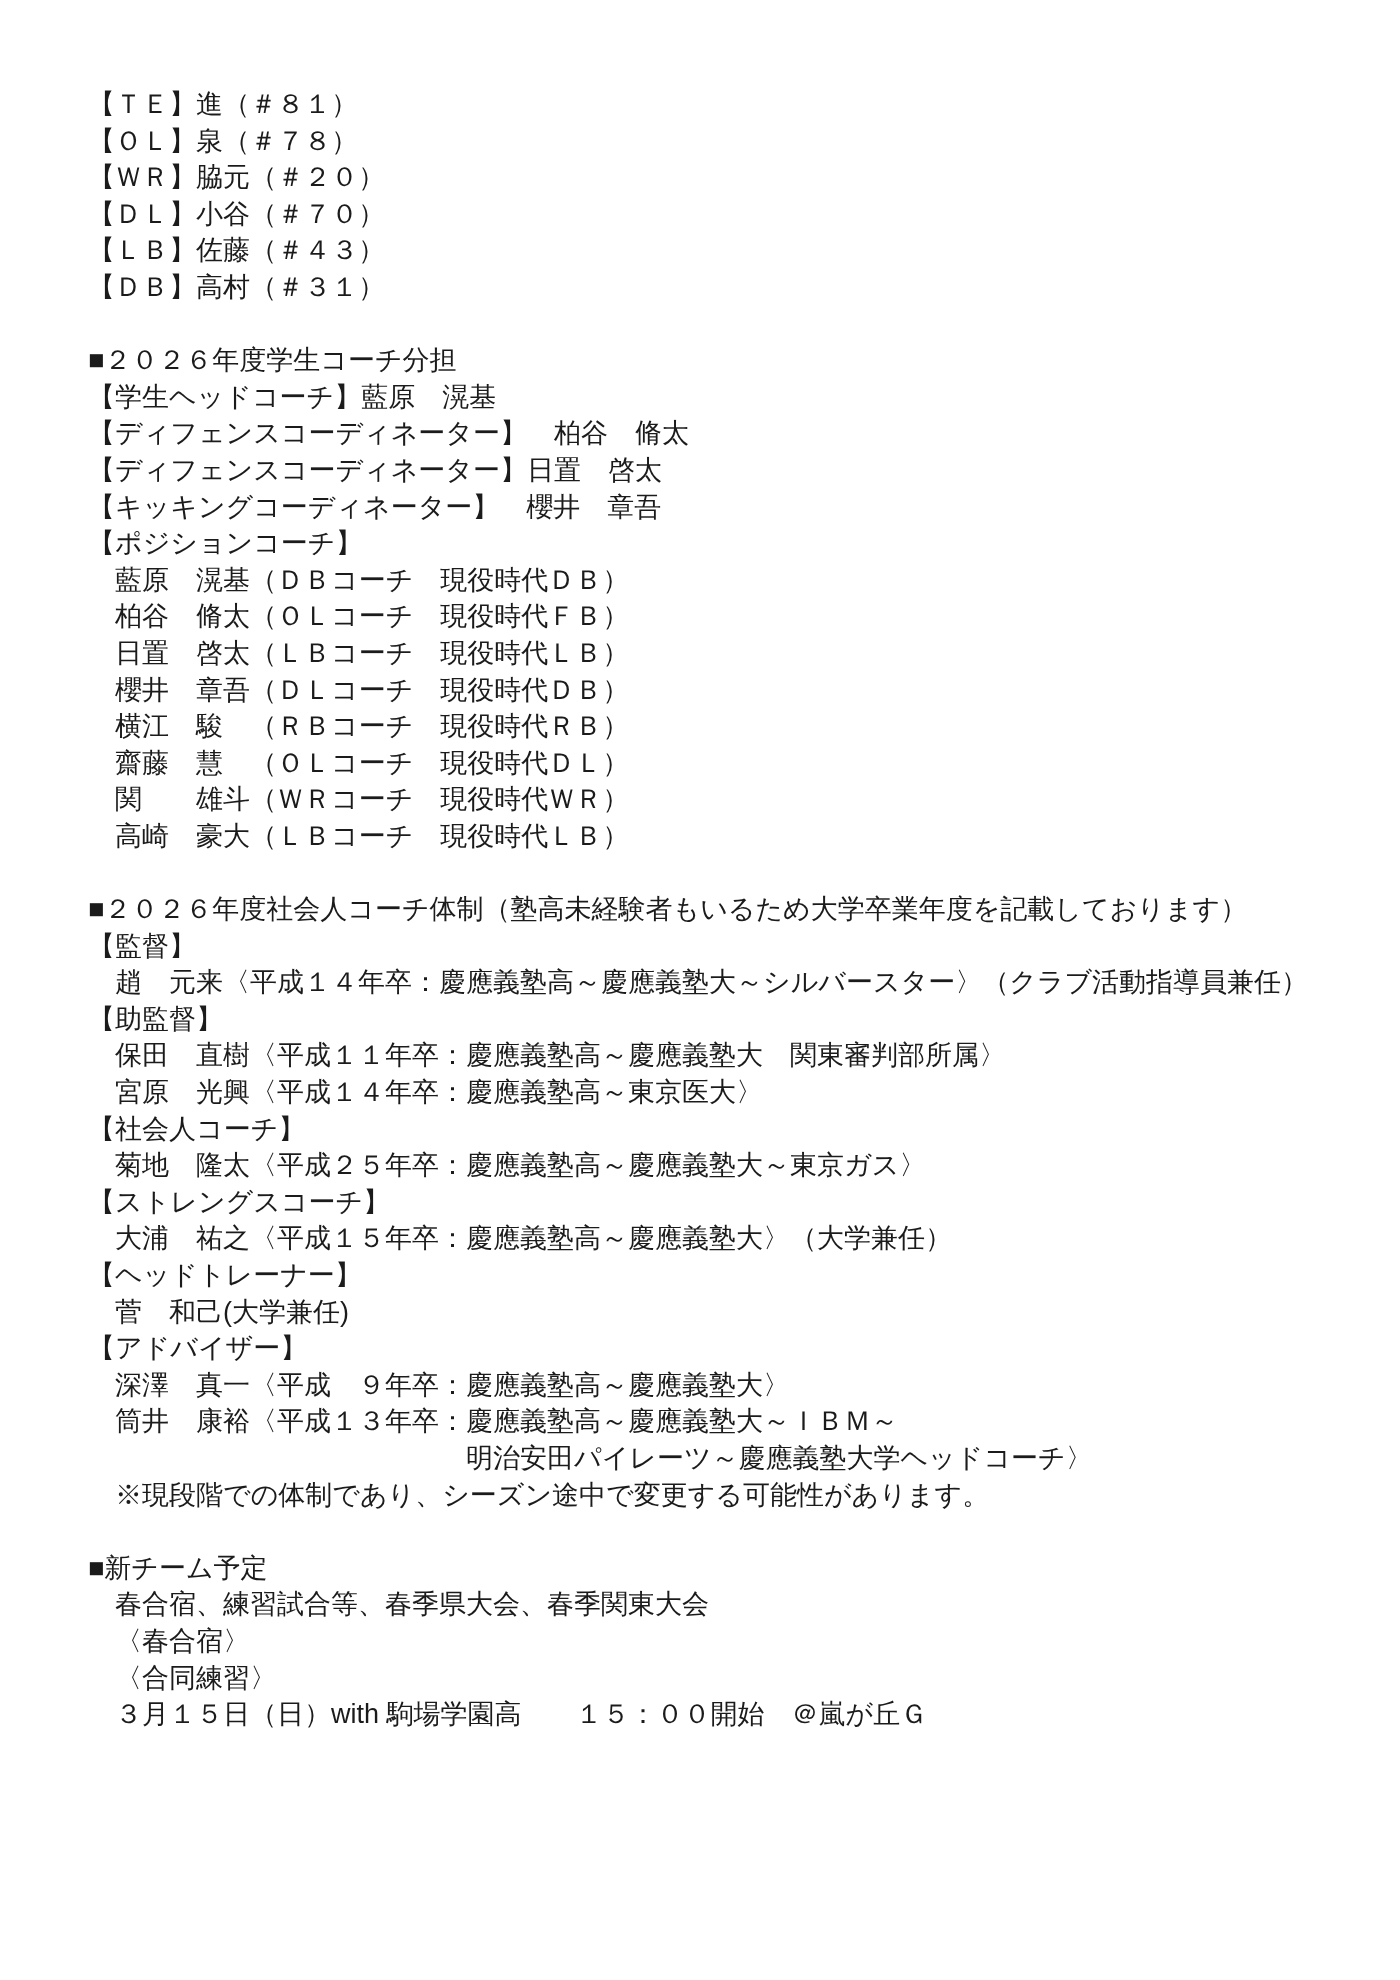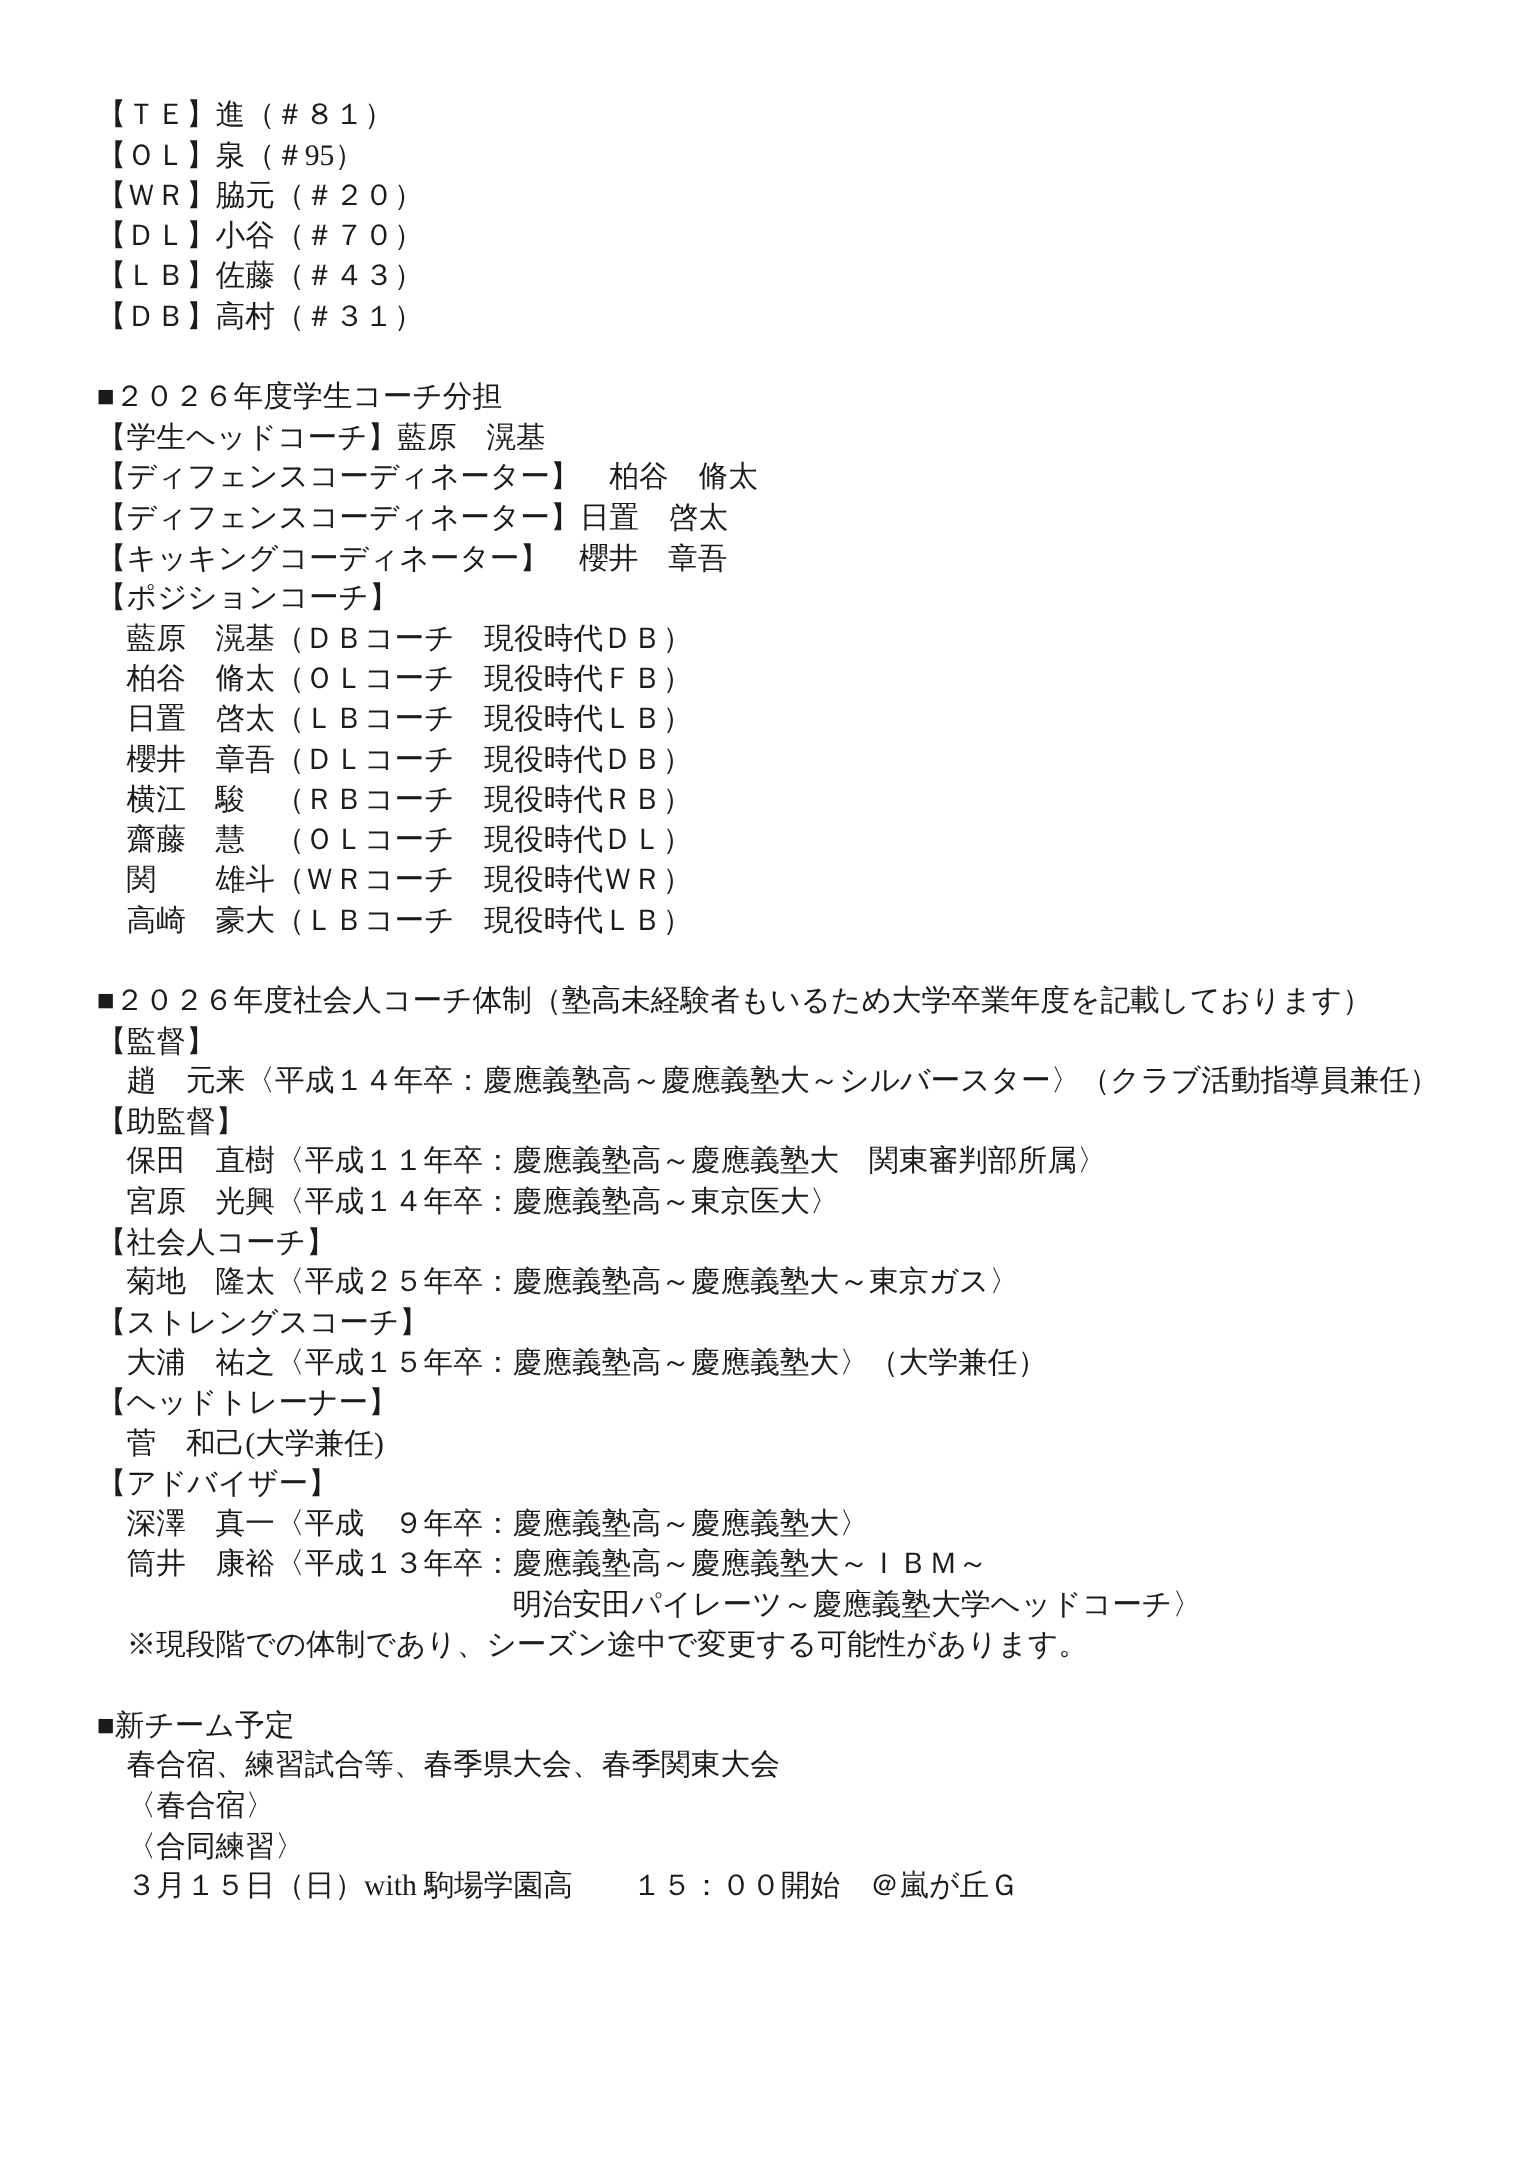--- a/index.html
+++ b/index.html
@@ -7,21 +7,21 @@
     padding: 0;
     background: #ffffff;
   }
   .page {
     position: relative;
     box-sizing: border-box;
     width: 1400px;
     height: 1736px;
     background: #ffffff;
     color: #1b1b1b;
-    font-family: Liberation Serif, serif;
+    font-family: Liberation Sans, sans-serif;
     font-size: 27px;
     line-height: 36.6px;
     padding: 86px 24px 0 88px;
     overflow: hidden;
   }
   section {
     display: block;
   }
   section.gap {
     margin-top: 36.6px;
@@ -39,21 +39,21 @@
     white-space: pre;
   }
 </style>
 </head>
 <body>
 
 <div class="page">
 
   <section>
     <div class="ln">【ＴＥ】進（＃８１）</div>
-    <div class="ln">【ＯＬ】泉（＃95）</div>
+    <div class="ln">【ＯＬ】泉（＃７８）</div>
     <div class="ln">【ＷＲ】脇元（＃２０）</div>
     <div class="ln">【ＤＬ】小谷（＃７０）</div>
     <div class="ln">【ＬＢ】佐藤（＃４３）</div>
     <div class="ln">【ＤＢ】高村（＃３１）</div>
   </section>
 
   <section class="gap">
     <div class="ln">■２０２６年度学生コーチ分担</div>
     <div class="ln">【学生ヘッドコーチ】藍原　滉基</div>
     <div class="ln">【ディフェンスコーディネーター】　柏谷　脩太</div>

